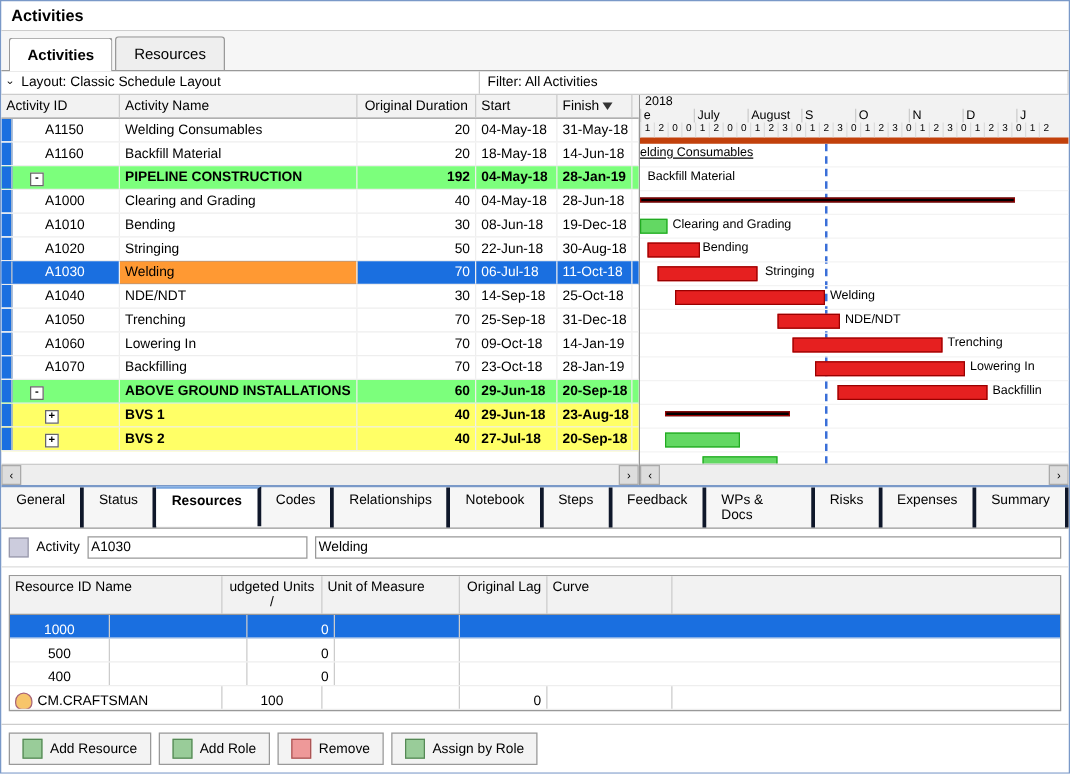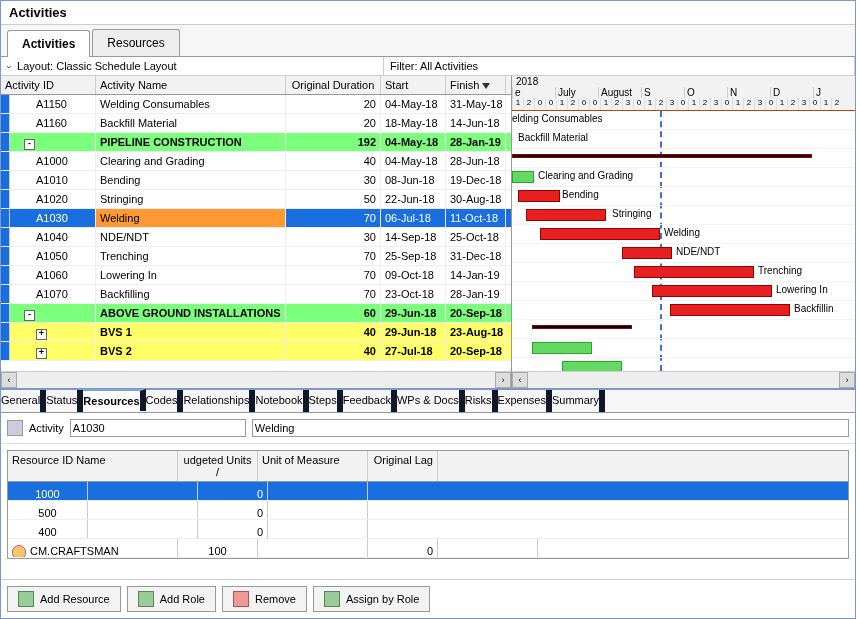--- a/index.html
+++ b/index.html
@@ -25,37 +25,37 @@
 .indent{display:inline-block}
 .expander{display:inline-block;width:9px;height:9px;border:1px solid #666;line-height:7px;text-align:center;font-size:9px;margin-right:3px;background:#fff}
 .row.head1{background:#7cff7c;font-weight:bold}
 .row.head2{background:#ffff66;font-weight:bold}
 .row.sel{background:#1a6fe0;color:#fff}
 .row.sel .c-name{background:#ff9933;color:#000}
 .hscroll{height:16px;background:#eee;border-top:1px solid #ccc;position:relative}
 .hscroll .arrow{position:absolute;top:0;width:16px;height:16px;background:#ddd;border:1px solid #aaa;box-sizing:border-box;text-align:center;line-height:14px;font-size:9px}
 .hscroll .arrow.l{left:0}.hscroll .arrow.r{right:0}
 
-.ghead{height:34px;border-bottom:1px solid #c2410c;background:#f2f2f2;font-size:10px;position:relative;overflow:hidden}
+.ghead{height:34px;border-bottom:5px solid #c2410c;background:#f2f2f2;font-size:10px;position:relative;overflow:hidden}
 .ghead .year{position:absolute;top:0;left:4px}
 .ghead .months{position:absolute;top:11px;left:0;right:0;display:flex}
 .ghead .months span{flex:0 0 40px;border-left:1px solid #ccc;padding-left:2px;white-space:nowrap;overflow:hidden}
 .ghead .ticks{position:absolute;top:22px;left:0;right:0;height:12px;display:flex}
 .ghead .ticks span{flex:0 0 10px;border-left:1px solid #ddd;font-size:8px;text-align:center}
 .gbody{flex:1;position:relative;overflow:hidden}
 .grow{height:18px;position:relative;border-bottom:1px solid #f3f3f3}
 .bar{position:absolute;top:3px;height:12px;background:#e62020;border:1px solid #900;box-sizing:border-box}
 .bar.green{background:#63d863;border-color:#2a2}
 .bar.sum{top:5px;height:4px;background:#000}
 .glabel{position:absolute;top:2px;font-size:10px;white-space:nowrap}
 .datadot{position:absolute;top:0;width:0;height:100%;border-left:2px dashed #3a6fd8}
 
 .detail{border-top:2px solid #7a99c8;display:flex;flex-direction:column;height:228px}
 .dtabs{display:flex;background:#f6f6f6;border-bottom:1px solid #999;font-size:11px}
-.dtab{padding:4px 0;border-right:6px solid #0f172a;cursor:pointer}
+.dtab{padding:4px 12px;border-right:3px solid #0f172a;cursor:pointer}
 .dtab.active{background:#fff;border-top:2px solid #7aa7e0;font-weight:bold;position:relative;top:-1px}
 .actrow{display:flex;align-items:center;padding:6px;gap:6px;border-bottom:1px solid #ddd}
 .actrow input{font-size:11px;padding:2px;border:1px solid #999}
 .rgrid{border:1px solid #999;margin:6px}
 .rhead,.rrow{display:flex;font-size:11px}
 .rhead{background:#f2f2f2;border-bottom:1px solid #999}
 .rhead div,.rrow div{padding:3px 4px;border-right:1px solid #ccc;box-sizing:border-box;overflow:hidden}
 .r-name{width:170px}.r-units{width:80px;text-align:center}.r-uom{width:110px}.r-lag{width:70px;text-align:right}.r-curve{width:100px}
 .rrow{border-bottom:1px solid #eee;height:18px;line-height:18px}
 .rrow.sel{background:#1a6fe0;color:#fff}
@@ -243,21 +243,21 @@
             <span>2</span>
             <span>3</span>
             <span>0</span>
             <span>1</span>
             <span>2</span>
           </div>
       </div>
       <div class="gbody" id="gbody">
         <div class="datadot" style="left:148px"></div>
       <div class="grow">
-            <div class="glabel" style="left: 0px;">elding Consumables</div>
+            <div class="glabel" style="left: 0px; text-decoration: underline;">elding Consumables</div>
           </div>
           <div class="grow">
             <div class="glabel" style="left: 6px;">Backfill Material</div>
           </div>
           <div class="grow">
             <div class="bar sum" style="left: 0px; width: 300px;"></div>
           </div>
           <div class="grow">
             <div class="bar green" style="left: 0px; width: 22px;"></div>
             <div class="glabel" style="left: 26px;">Clearing and Grading</div>
@@ -327,20 +327,21 @@
       <span>Activity</span>
       <input style="width: 170px;" value="A1030">
       <input style="flex: 1 1 0%;" value="Welding">
     </div>
     <div class="rgrid">
       <div class="rhead">
         <div class="r-name">Resource ID Name</div>
         <div class="r-units">udgeted Units /</div>
         <div class="r-uom">Unit of Measure</div>
         <div class="r-lag">Original Lag</div>
+        <div class="r-curve">Curve</div>
       </div>
       <div id="rrows">
           <div class="rrow sel">
             <div class="r-units">1000</div>
             <div class="r-uom"></div>
             <div class="r-lag">0</div>
             <div class="r-curve"></div>
           </div>
           <div class="rrow">
             <div class="r-units">500</div>

